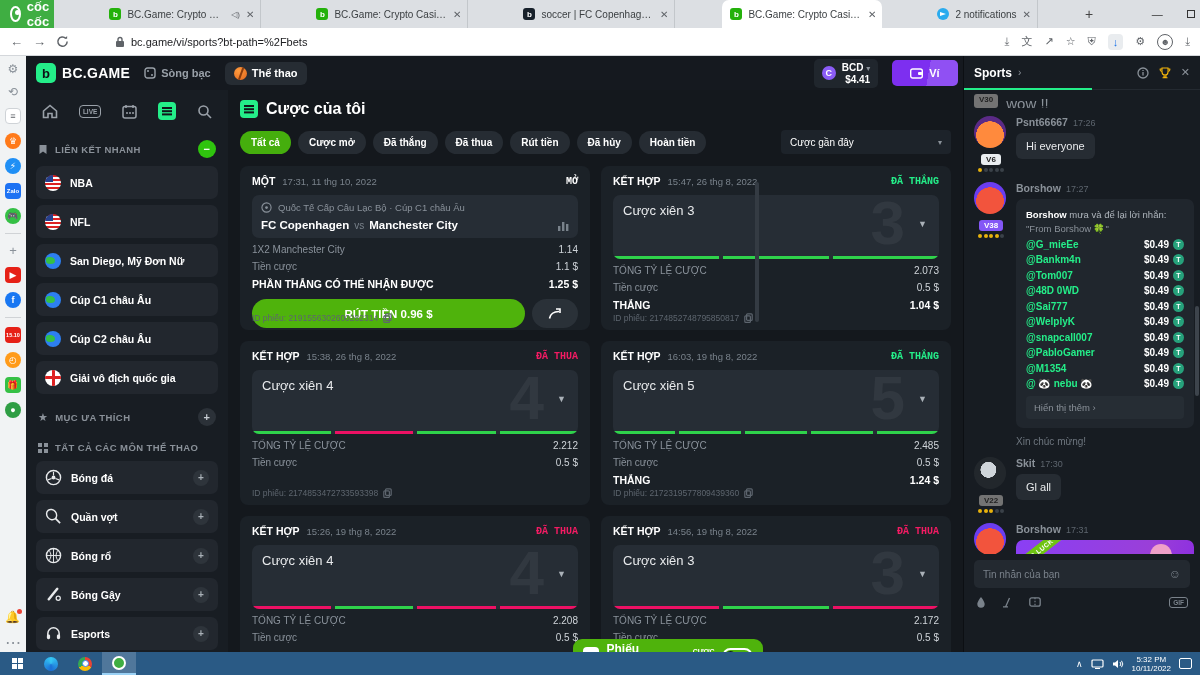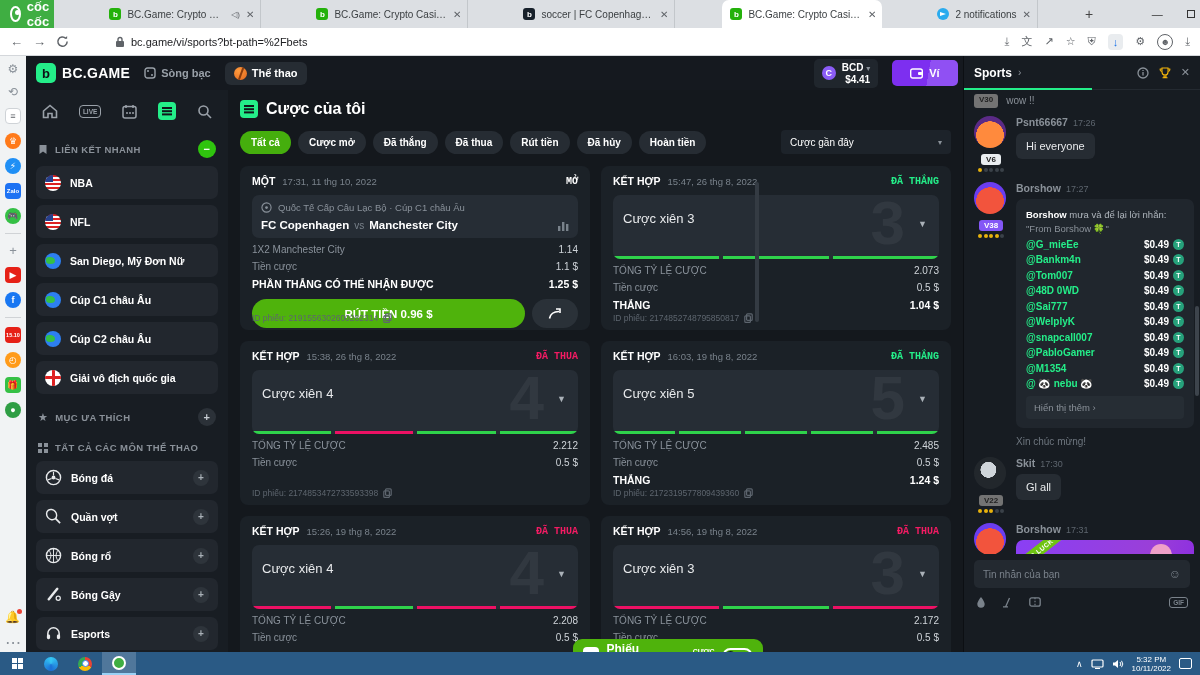--- a/index.html
+++ b/index.html
@@ -110,21 +110,21 @@
   .teams .vs{color:#79828b;font-weight:normal;font-size:10px;}
   .teams .bars{margin-left:auto;}
   .crow{display:flex;margin-top:6px;color:#8a929b;font-size:10px;}
   .crow .val{margin-left:auto;color:#cfd4d9;}
   .crow.strong{color:#fff;font-weight:bold;font-size:10.5px;}
   .crow.strong .val{color:#fff;}
   .actions{display:flex;gap:7px;margin-top:9px;}
   .cashout{flex:1;height:29px;border:none;border-radius:15px;background:#4fb30c;color:#fff;font-size:11.5px;font-weight:bold;}
   .sharebtn{width:46px;height:29px;border:none;border-radius:15px;background:#2a3138;display:flex;align-items:center;justify-content:center;}
   .ticket{position:absolute;left:12px;bottom:7px;display:flex;align-items:center;gap:5px;color:#5d656e;font-size:8.5px;}
-  .parlaybox{margin-top:8px;background:#262d35;border-radius:7px;height:64px;position:relative;padding:16px 10px;overflow:hidden;}
+  .parlaybox{margin-top:8px;background:#262d35;border-radius:7px;height:64px;position:relative;padding:8px 10px;overflow:hidden;}
   .ptitle{color:#e8eaec;font-size:13px;}
   .ghost{position:absolute;right:34px;top:-8px;font-size:62px;font-weight:bold;color:rgba(255,255,255,.055);}
   .pcaret{position:absolute;right:12px;top:24px;color:#aab1b8;font-size:9px;}
   .segs{position:absolute;left:0;right:0;bottom:0;display:flex;gap:4px;}
   .seg{flex:1;height:3px;}
   .seg.win{background:#2fd24b;}
   .seg.lose{background:#ed1164;}
   #mscroll{position:absolute;left:729px;top:126px;width:4px;height:140px;background:#343b43;border-radius:2px;}
 
   
@@ -177,21 +177,21 @@
   .chute{position:absolute;right:22px;top:4px;width:22px;height:11px;border-radius:22px 22px 0 0;background:#f0a0c8;}
   #chatinputwrap{margin:6px 10px 0 10px;height:28px;background:#232930;border-radius:5px;display:flex;align-items:center;padding:0 9px;gap:6px;}
   #chatinput{flex:1;background:transparent;border:none;outline:none;color:#cfd4d9;font-size:10px;}
   #chatinput::placeholder{color:#7a828b;}
   .smiley{color:#7a828b;font-size:12px;}
   #chattools{display:flex;align-items:center;gap:16px;padding:8px 12px;color:#7a828b;}
   #chattools .gif{margin-left:auto;border:1.2px solid #7a828b;border-radius:3px;font-size:6.5px;font-weight:bold;padding:1px 3px;}
   #cscroll{position:absolute;right:1px;top:250px;width:4px;height:90px;background:#3d444c;border-radius:2px;}
   .clip{height:14px;overflow:hidden;display:flex;gap:8px;margin-bottom:8px;}
   .clip .vbadge{margin-top:0;}
-  .clip .txt{color:#8a9199;font-size:10px;padding-top:1px;}
+  .clip .txt{color:#8a9199;font-size:15px;padding-top:1px;}
 
   
   #taskbar{left:0;top:652px;width:1200px;height:23px;background:#2a5a85;display:flex;align-items:center;z-index:9;}
   .tbic{width:34px;height:23px;display:flex;align-items:center;justify-content:center;}
   .winlogo{display:grid;grid-template-columns:5px 5px;grid-template-rows:5px 5px;gap:1px;}
   .winlogo i{background:#fff;}
   .edgeic{width:14px;height:14px;border-radius:50%;background:conic-gradient(#35c8f5,#1b6ed6,#35c8f5);}
   .chromeic{width:14px;height:14px;border-radius:50%;background:conic-gradient(#ea4335 0 33%,#fbbc05 33% 66%,#34a853 66% 100%);position:relative;}
   .chromeic:after{content:"";position:absolute;left:3.5px;top:3.5px;width:7px;height:7px;border-radius:50%;background:#fff;border:1.5px solid #4285f4;box-sizing:border-box;}
   .tbic.active{background:rgba(255,255,255,.18);border-bottom:2px solid #9ad1f5;}

